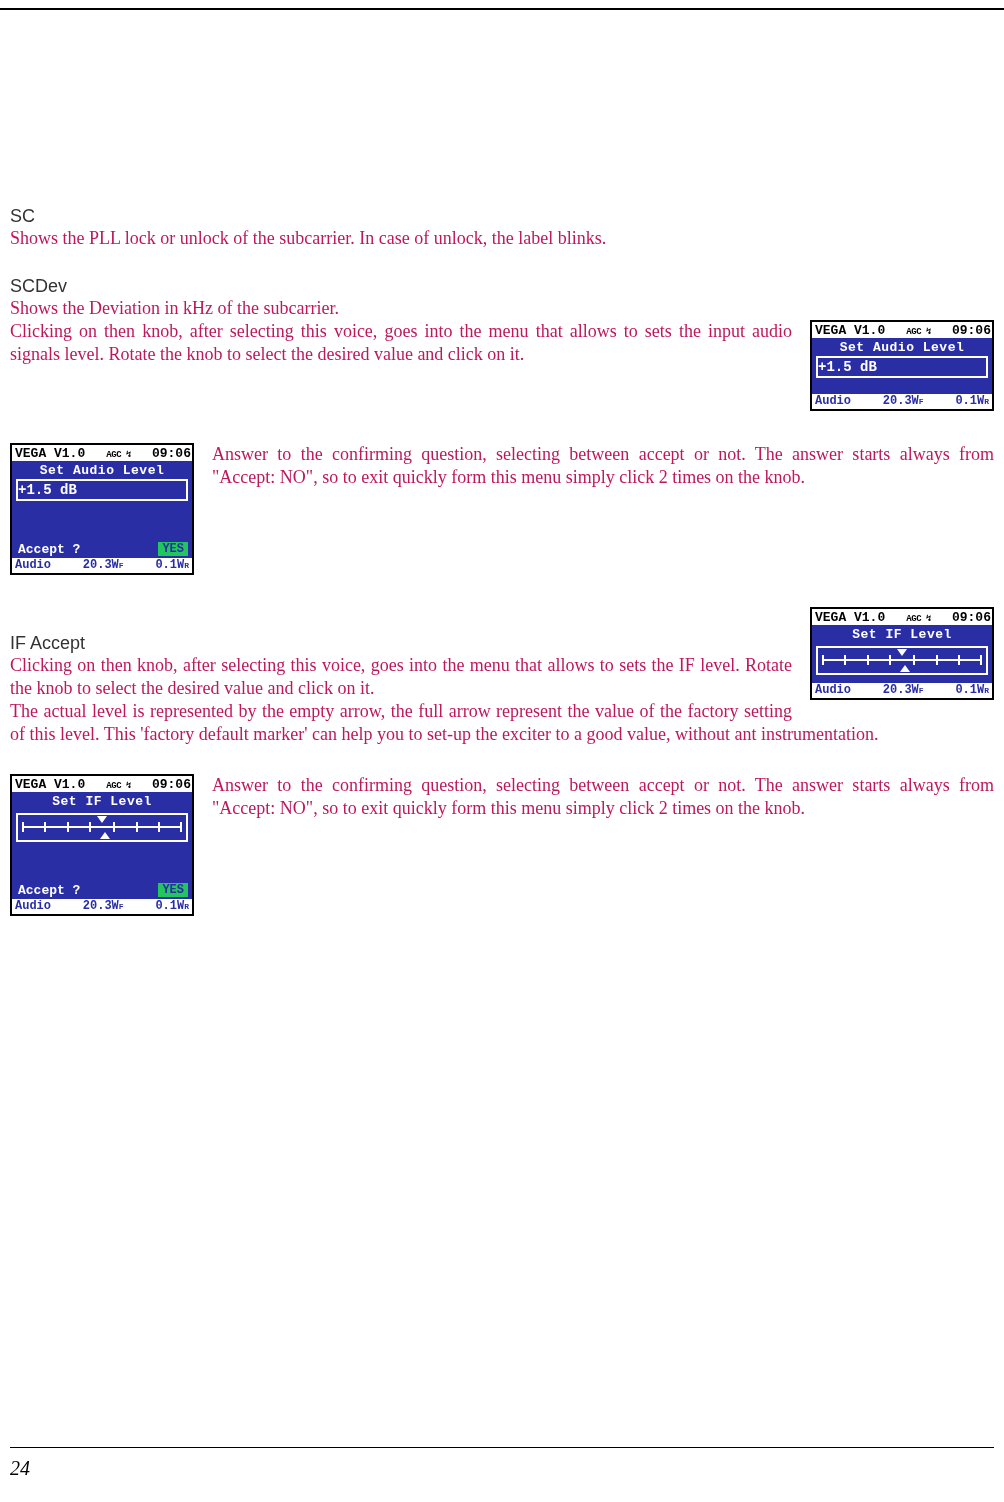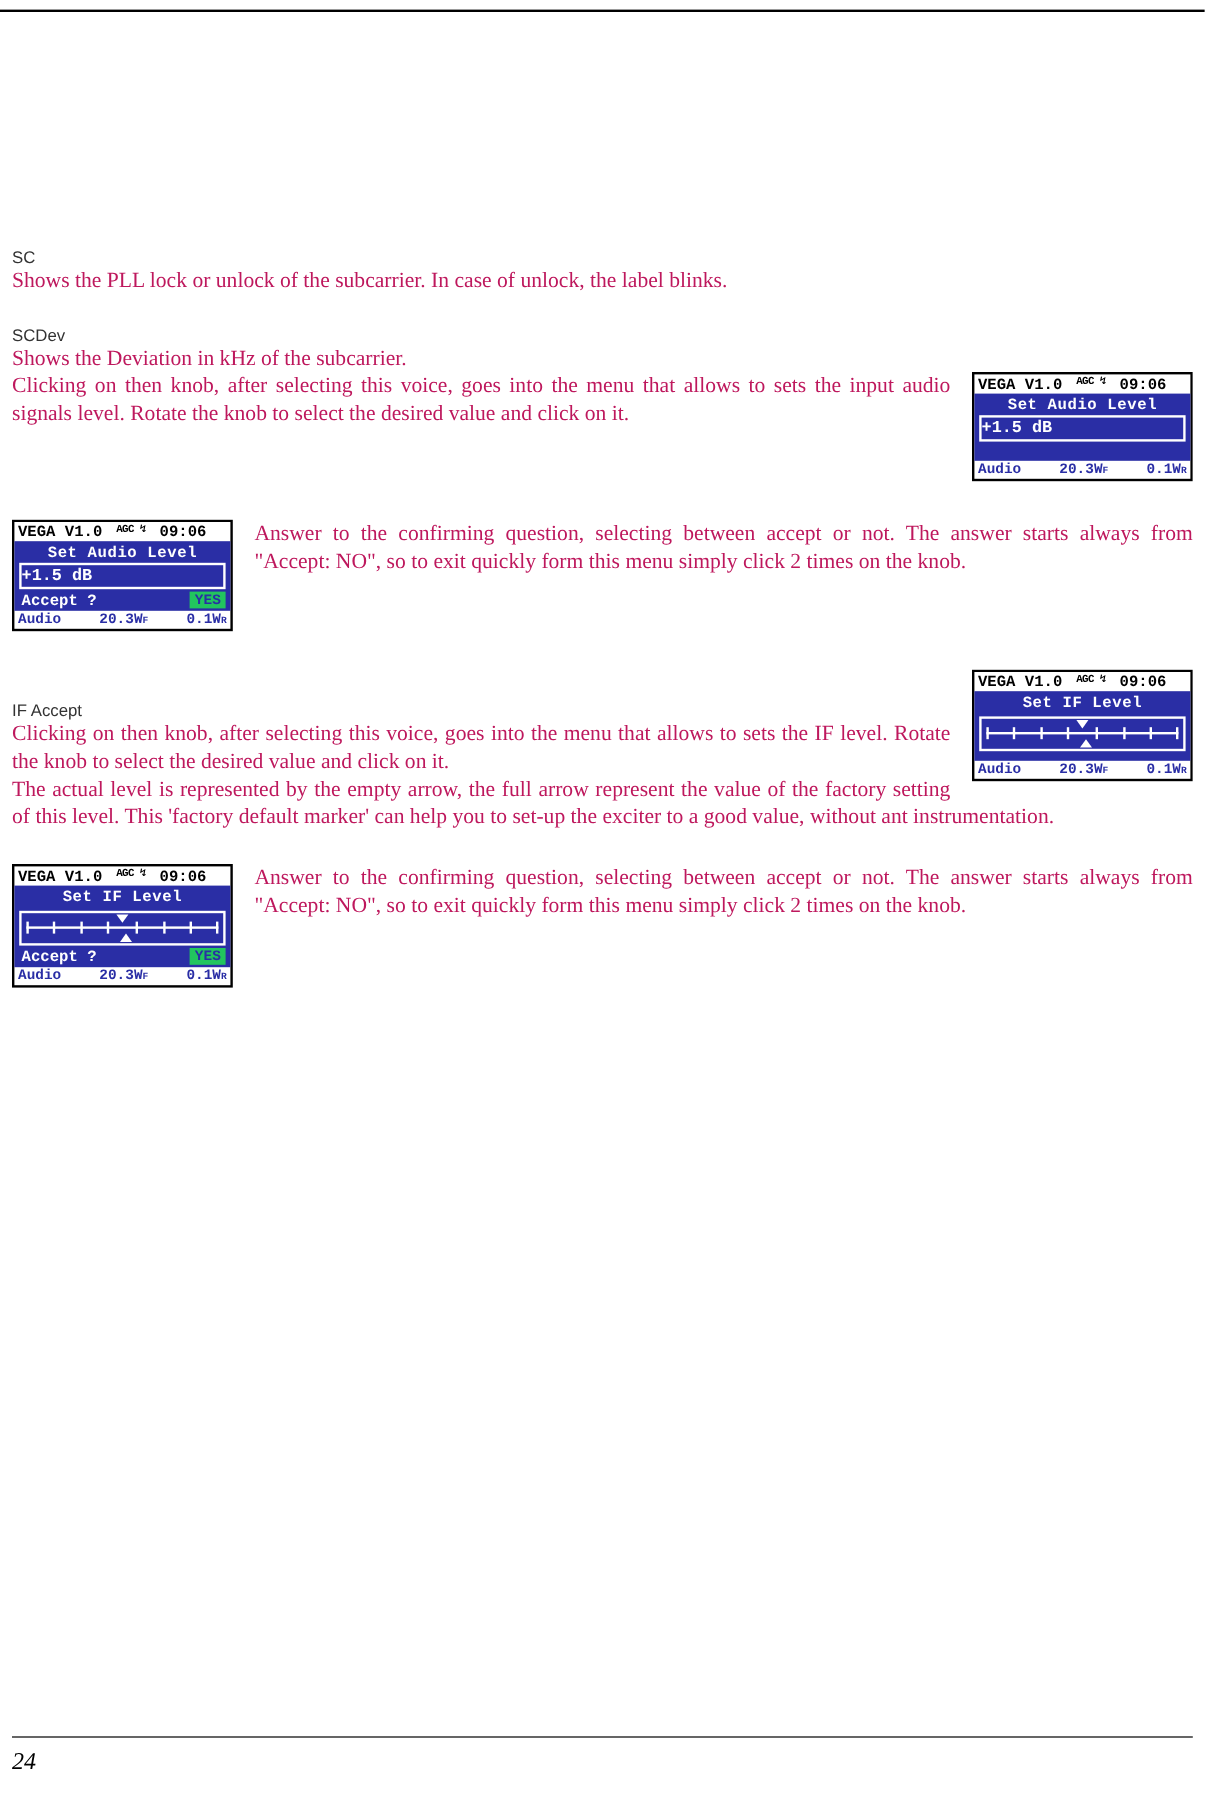--- a/index.html
+++ b/index.html
@@ -16,21 +16,21 @@
     border-top: 2px solid #000;
     width: 100%;
     height: 2px;
     margin-top: 8px;
   }
   .content {
     padding: 170px 10px 0 10px;
   }
   .heading {
     font-family: Arial, Helvetica, sans-serif;
-    font-size: 14px;
+    font-size: 18px;
     font-weight: 400;
     color: #333;
     margin-top: 26px;
     margin-bottom: 0;
   }
   .para {
     font-size: 18px;
     line-height: 1.28;
     text-align: justify;
     color: #be185d;
@@ -51,23 +51,23 @@
     width: 184px;
     border: 2px solid #000;
     background: #fff;
     font-family: 'Courier New', monospace;
     font-weight: bold;
     font-size: 12px;
     line-height: 1;
   }
   .lcd-top {
     display: flex;
-    align-items: flex-start;
+    align-items: flex-end;
     justify-content: space-between;
-    padding: 2px 20px 1px 3px;
+    padding: 2px 1px 1px 3px;
     font-size: 13px;
   }
   .lcd-top .mid { font-size: 9px; letter-spacing: -0.5px; }
   .lcd-body {
     background: #2a2ea5;
     color: #fff;
     padding: 2px 2px 2px 2px;
     min-height: 56px;
   }
   .lcd-title {
@@ -82,20 +82,21 @@
     padding: 2px 0;
     font-size: 14px;
     margin: 0 2px;
   }
   .lcd-accept {
     display: flex;
     justify-content: space-between;
     align-items: center;
     padding: 2px 2px 0 4px;
     font-size: 13px;
+    margin-top: 39px;
   }
   .lcd-yes {
     background: #22c55e;
     color: #2a2ea5;
     padding: 1px 4px;
     font-size: 12px;
   }
   .lcd-bottom {
     display: flex;
     justify-content: space-between;

